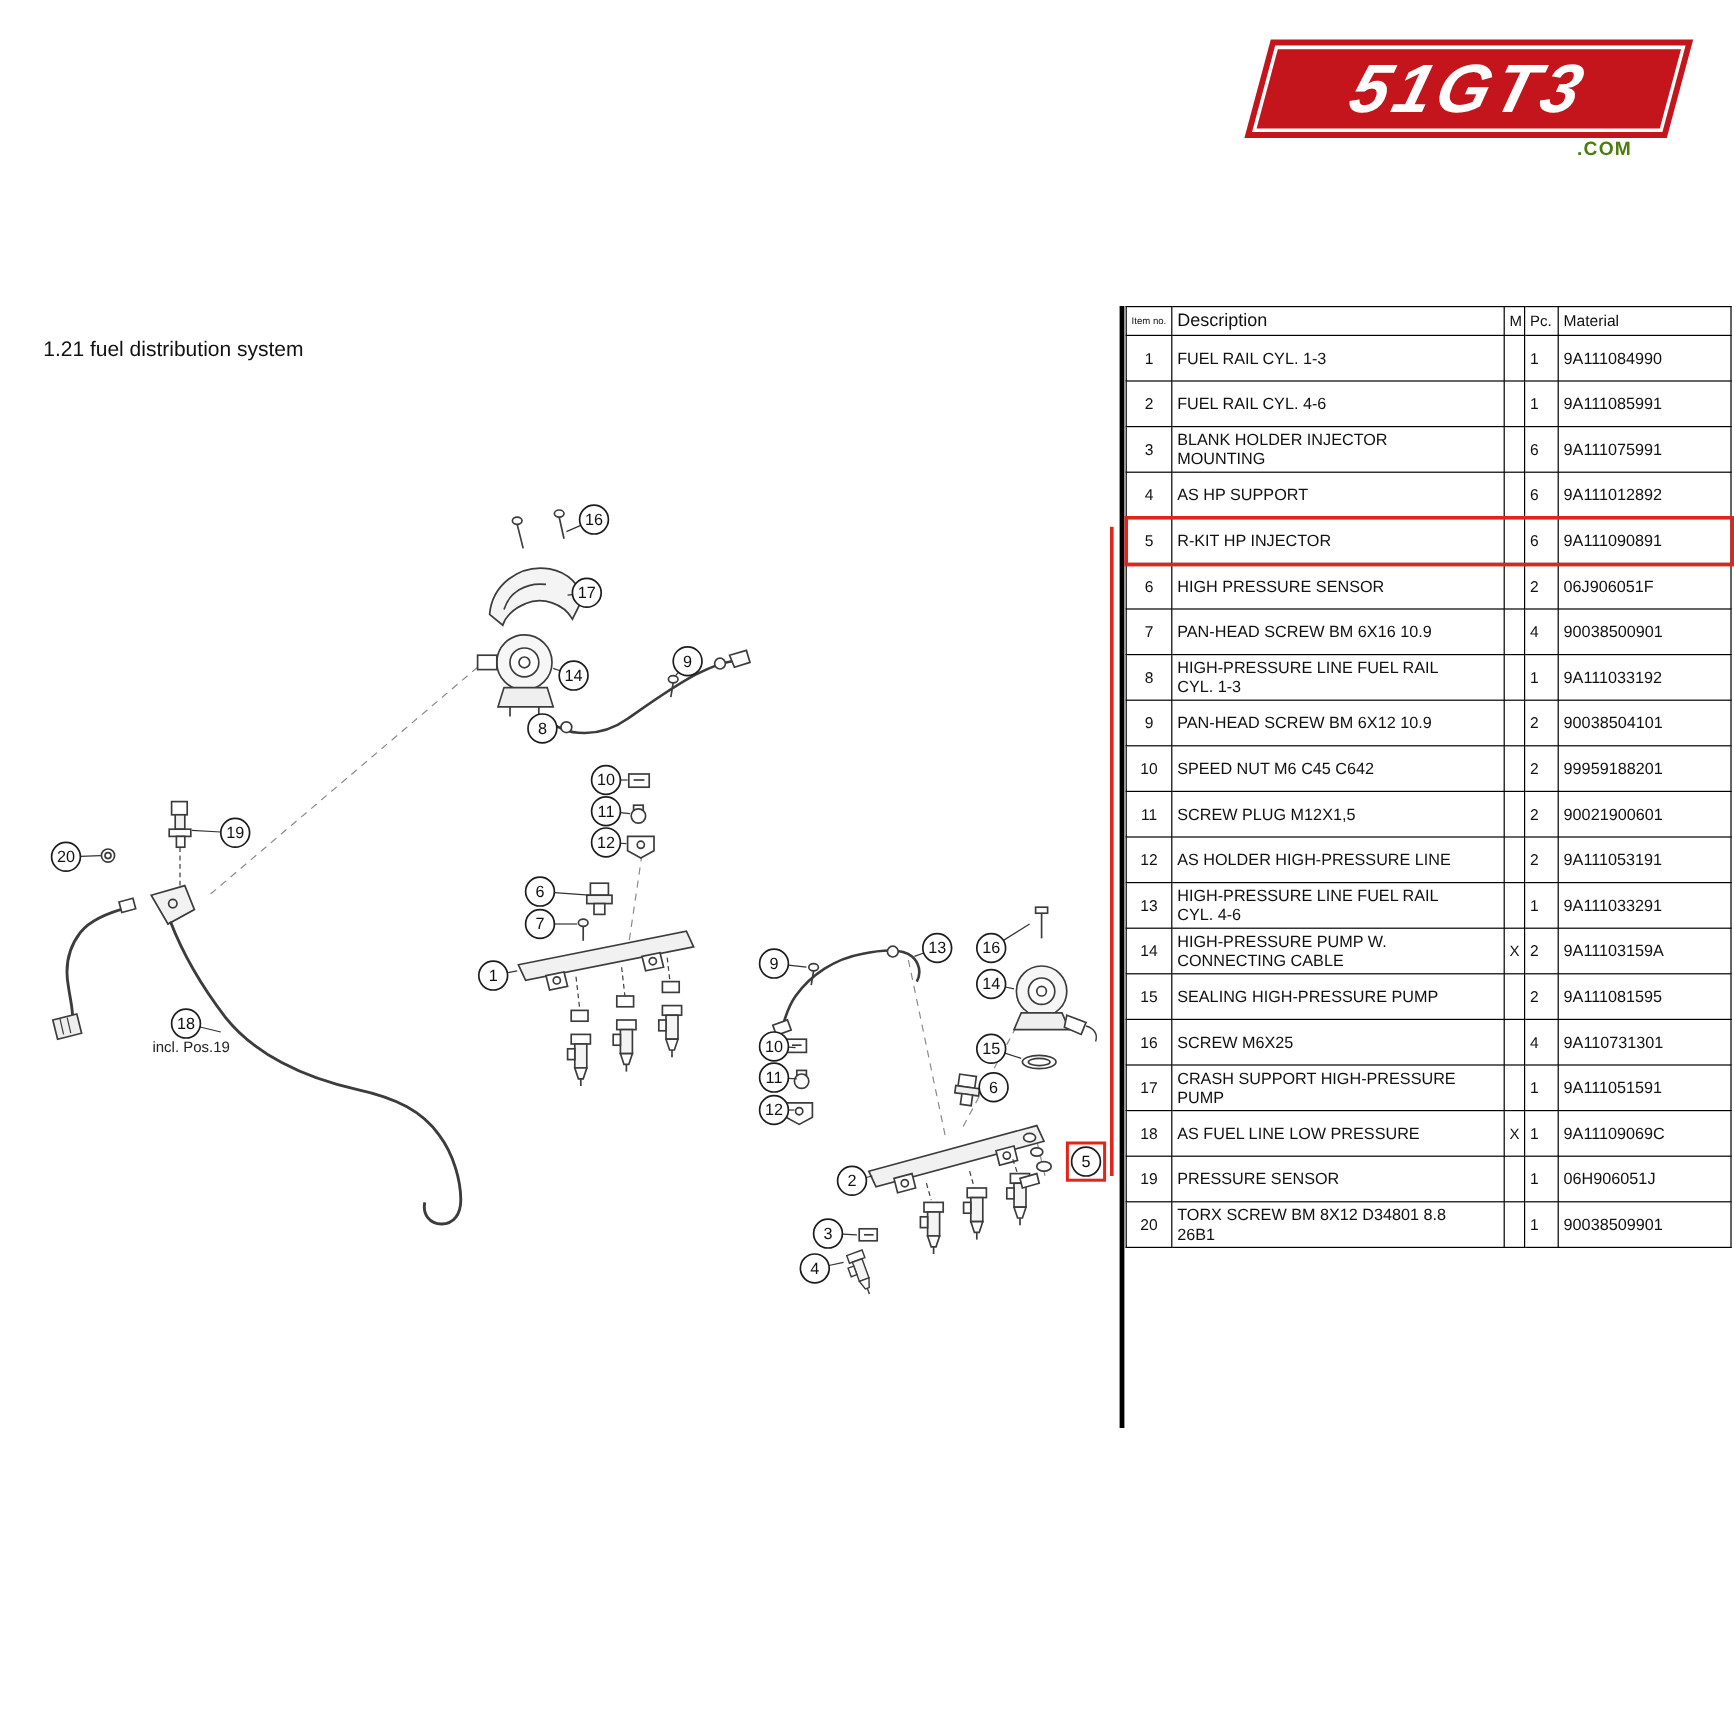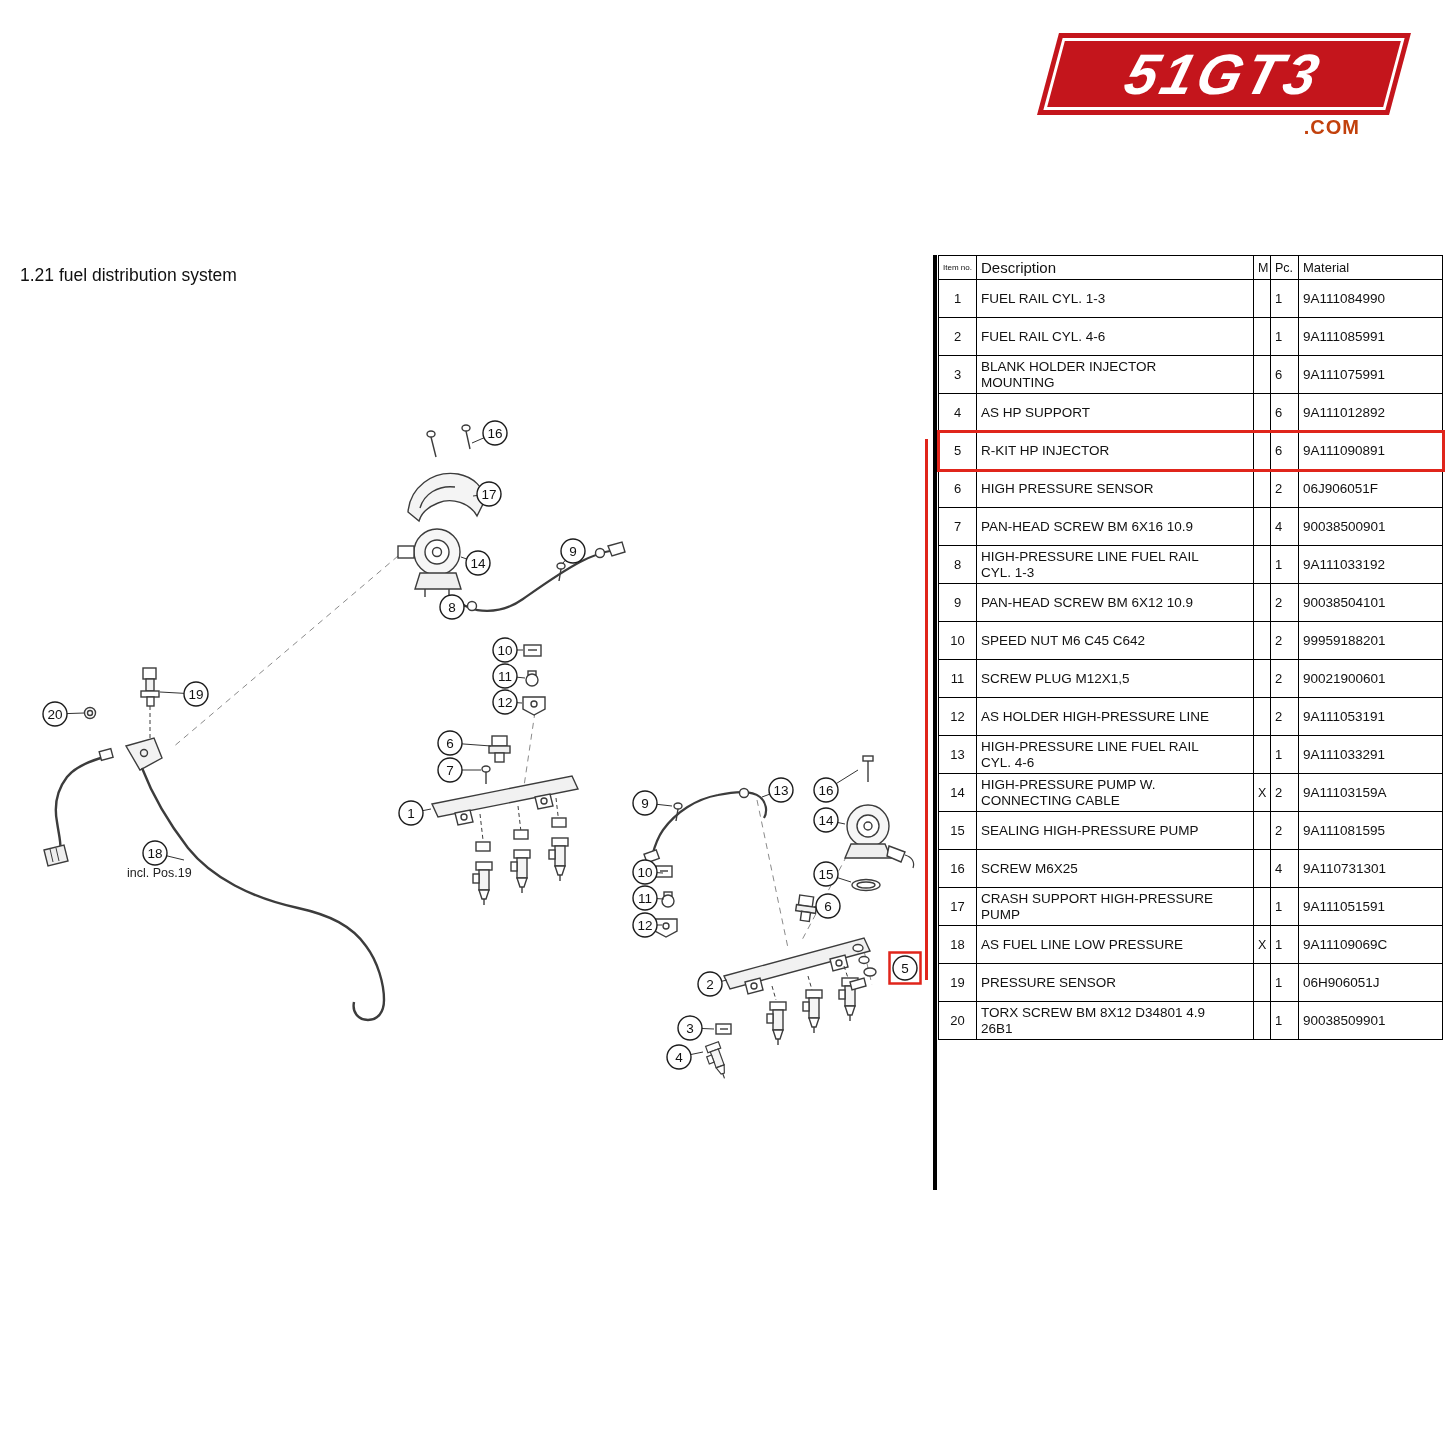--- a/index.html
+++ b/index.html
@@ -15,25 +15,25 @@
     background:var(--brand); transform:skewX(-15deg);
     display:flex; align-items:center; justify-content:center;
   }
   .logo-inner { position:absolute; inset:5px; border:3px solid #fff; }
   .logo-text {
     position:relative; font-style:italic; font-weight:700; font-size:57px;
     color:#fff; letter-spacing:4px; line-height:1;
   }
   .logo-com {
     position:absolute; left:1240px; top:116px; width:120px; text-align:right;
-    font-size:20px; font-weight:700; color:#c2410c; letter-spacing:1px;
+    font-size:16px; font-weight:700; color:#4d7c0f; letter-spacing:1px;
   }
   
   .section-title {
-    position:absolute; left:20px; top:265px; margin:0;
+    position:absolute; left:20px; top:265px; margin:16px;
     font-size:17.5px; font-weight:400; color:#111;
   }
   
   .diagram-svg { position:absolute; left:0; top:0; z-index:1; }
   .callout-num { font-family:"Liberation Sans",sans-serif; font-size:13.5px; fill:#111; }
   .diagram-note { font-family:"Liberation Sans",sans-serif; font-size:12.5px; fill:#222; }
   
   .table-rule { position:absolute; left:933px; top:255px; width:4px; height:935px; background:#000; z-index:2; }
   .parts-table {
     position:absolute; left:938px; top:255px; width:504px; z-index:2;
@@ -554,21 +554,21 @@
       </tr>
       <tr>
         <td class="col-item">19</td>
         <td class="col-description">PRESSURE SENSOR</td>
         <td class="col-m"></td>
         <td class="col-pc">1</td>
         <td class="col-material">06H906051J</td>
       </tr>
       <tr>
         <td class="col-item">20</td>
-        <td class="col-description">TORX SCREW BM 8X12 D34801 4.9
+        <td class="col-description">TORX SCREW BM 8X12 D34801 8.8
 26B1</td>
         <td class="col-m"></td>
         <td class="col-pc">1</td>
         <td class="col-material">90038509901</td>
       </tr>
     </tbody>
 </table>
 
 <div class="red-connector"></div>
 

